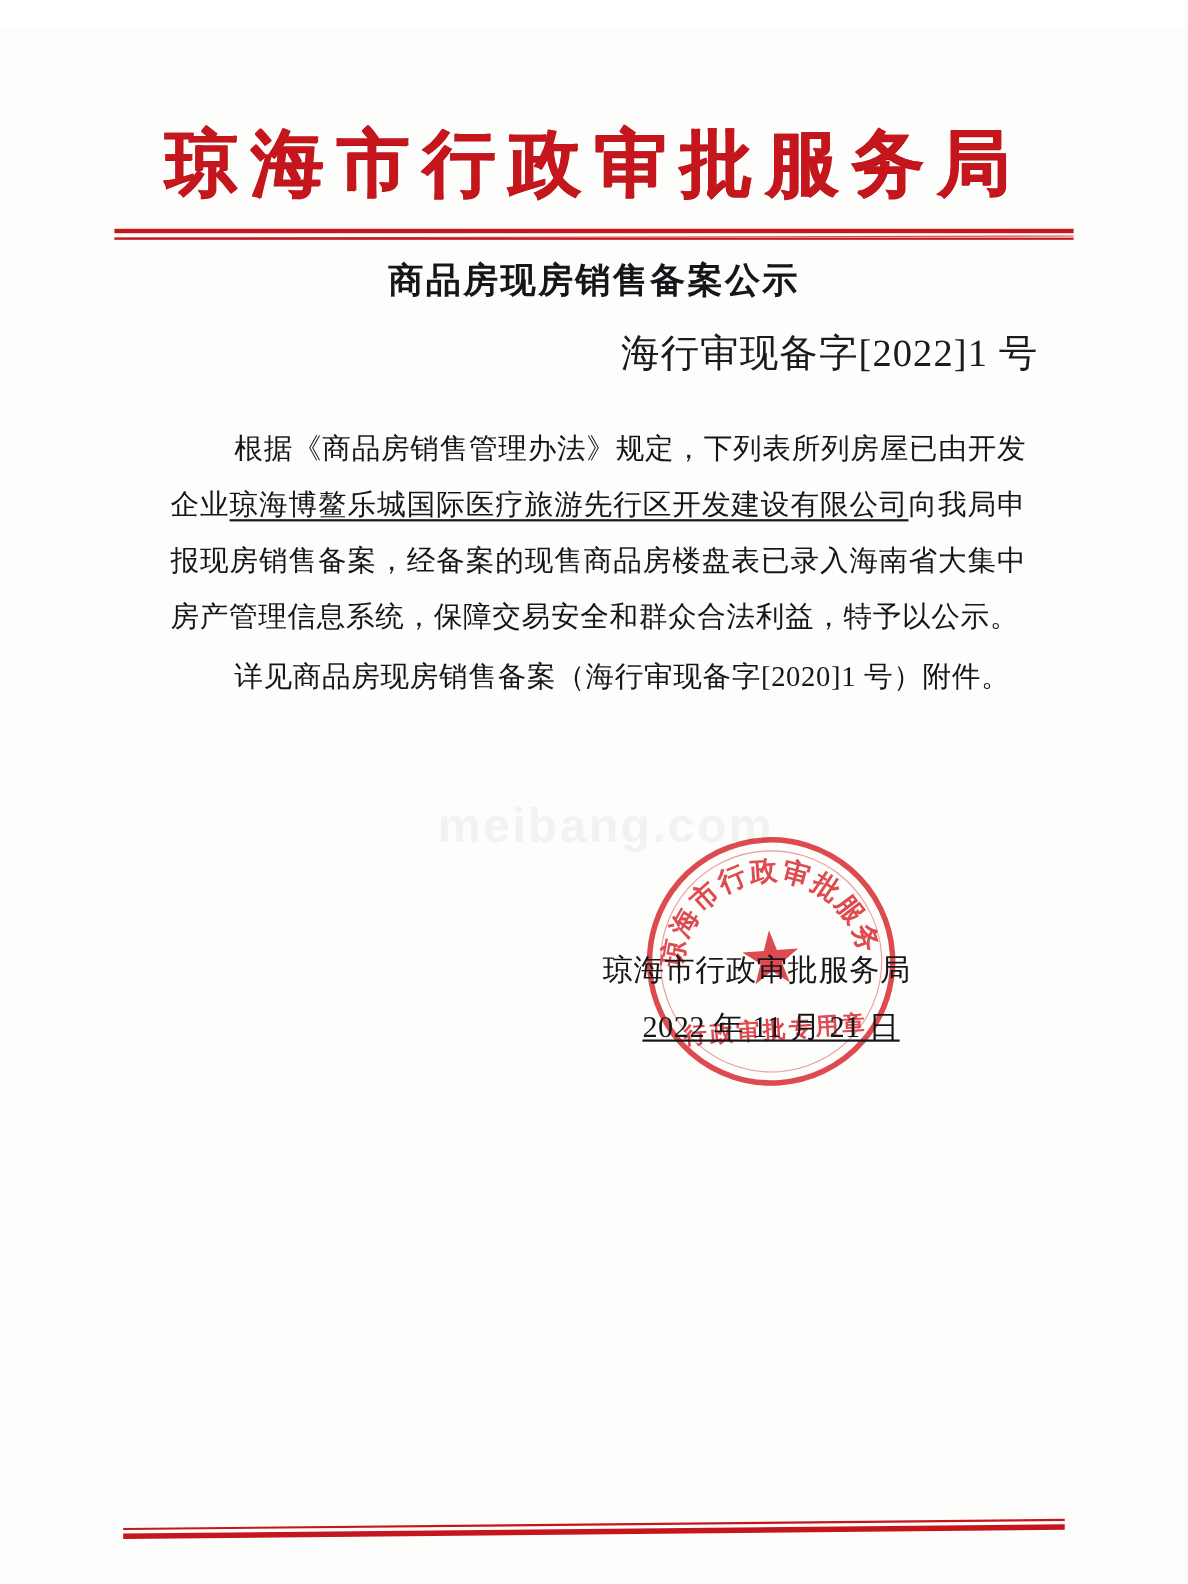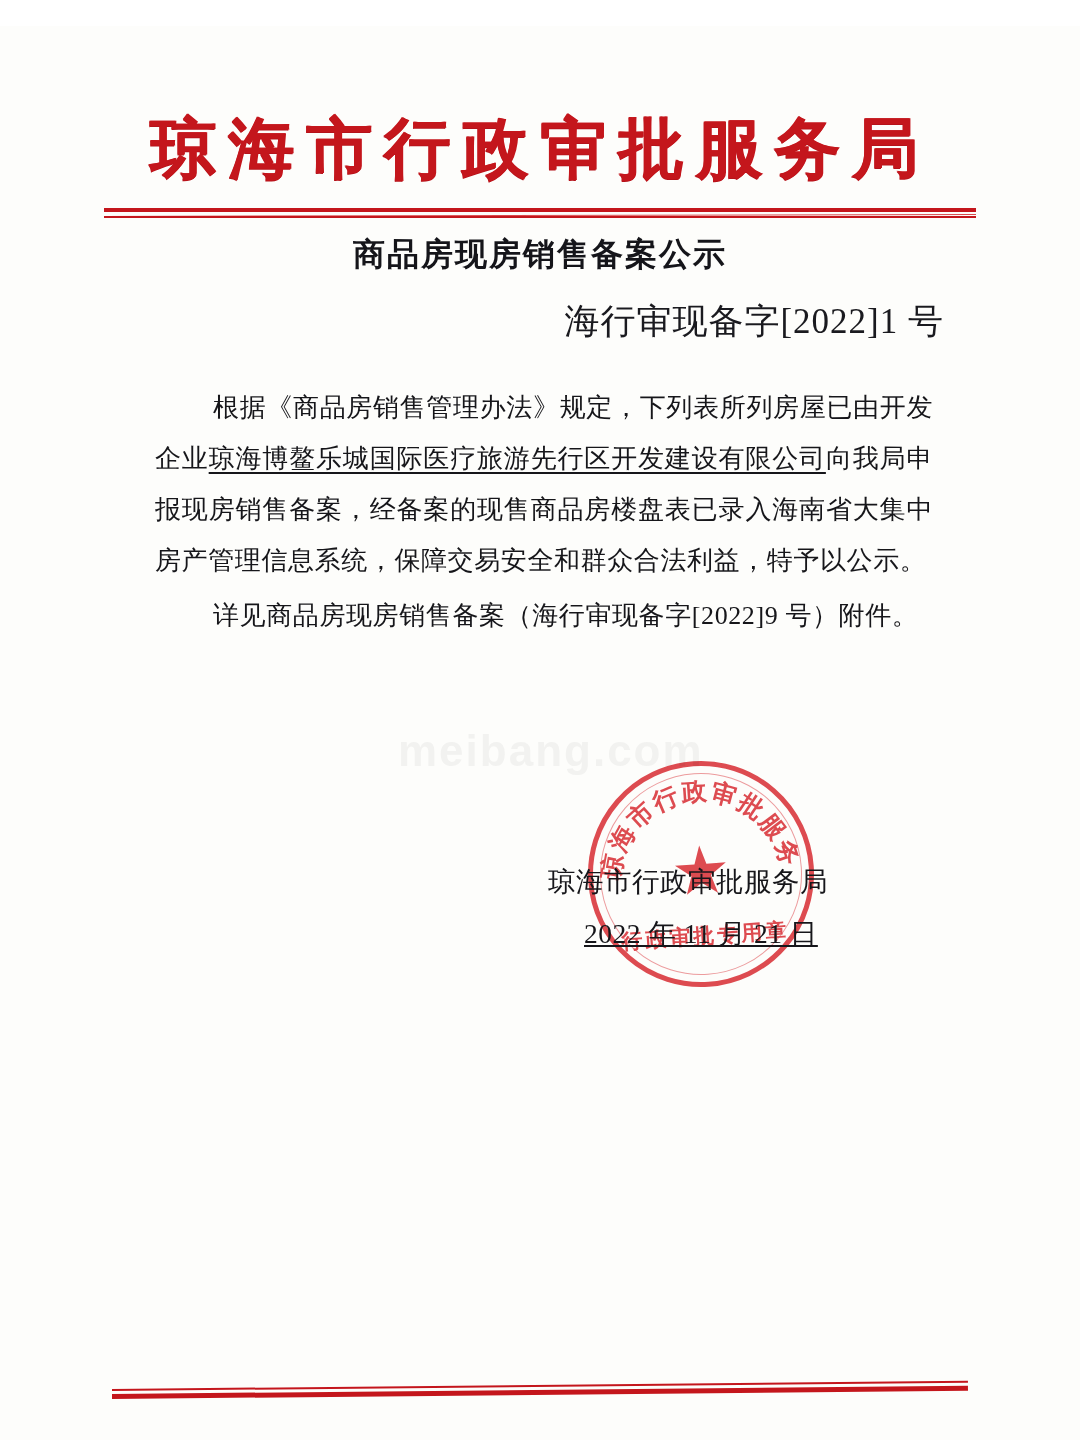--- a/index.html
+++ b/index.html
@@ -251,21 +251,21 @@
     <div class="thin2"></div>
     <div class="thin"></div>
   </div>
 
   <div class="doc-title">商品房现房销售备案公示</div>
 
   <div class="doc-number">海行审现备字[2022]1 号</div>
 
   <div class="body-text">
     <p><span>根据《商品房销售管理办法》规定，下列表所列房屋已由开发企业</span><span class="u">琼海博鳌乐城国际医疗旅游先行区开发建设有限公司</span><span>向我局申报现房销售备案，经备案的现售商品房楼盘表已录入海南省大集中房产管理信息系统，保障交易安全和群众合法利益，特予以公示。</span></p>
-    <p>详见商品房现房销售备案（海行审现备字[2022]9 号）附件。</p>
+    <p>详见商品房现房销售备案（海行审现备字[2020]1 号）附件。</p>
   </div>
 
   <div class="watermark">meibang.com</div>
 
   <div class="seal">
     <div class="seal-inner"></div>
     <svg class="seal-arc-top" viewBox="0 0 216 216">
       <defs>
         <path id="arcpath" d="M 26,116 A 82,82 0 0 1 190,116"></path>
       </defs>

